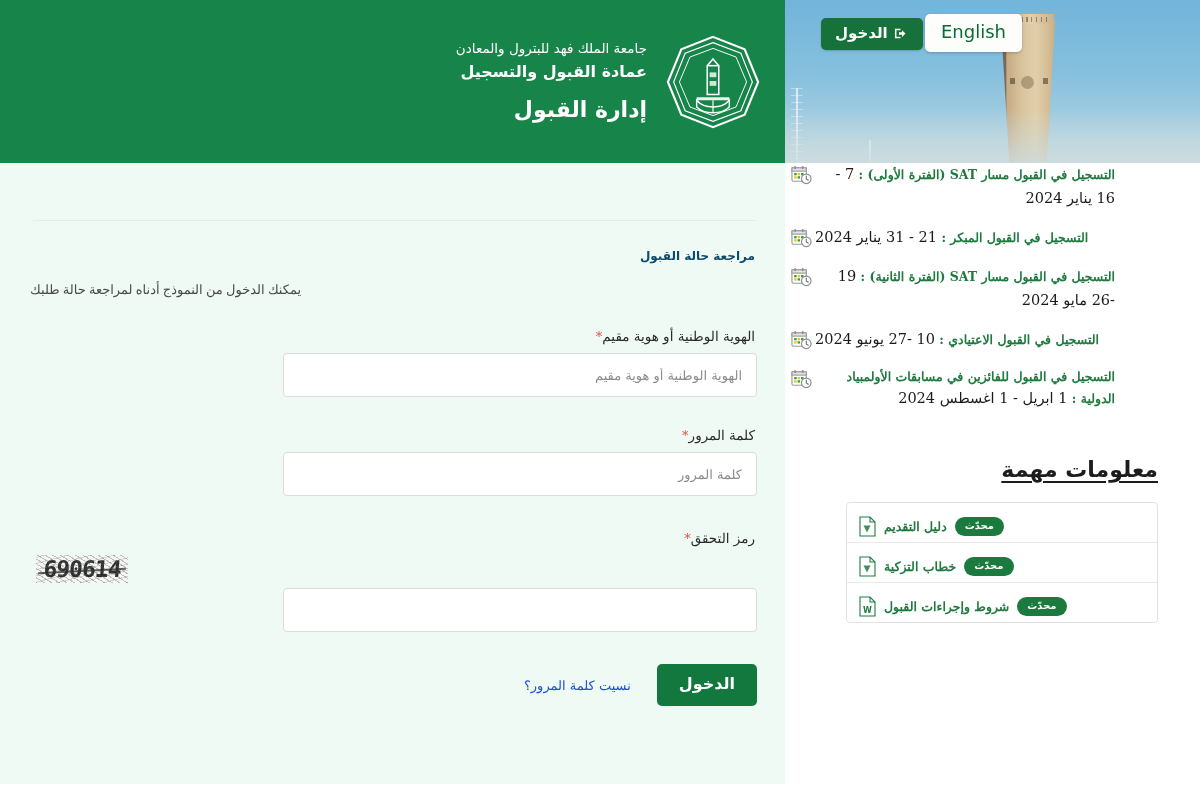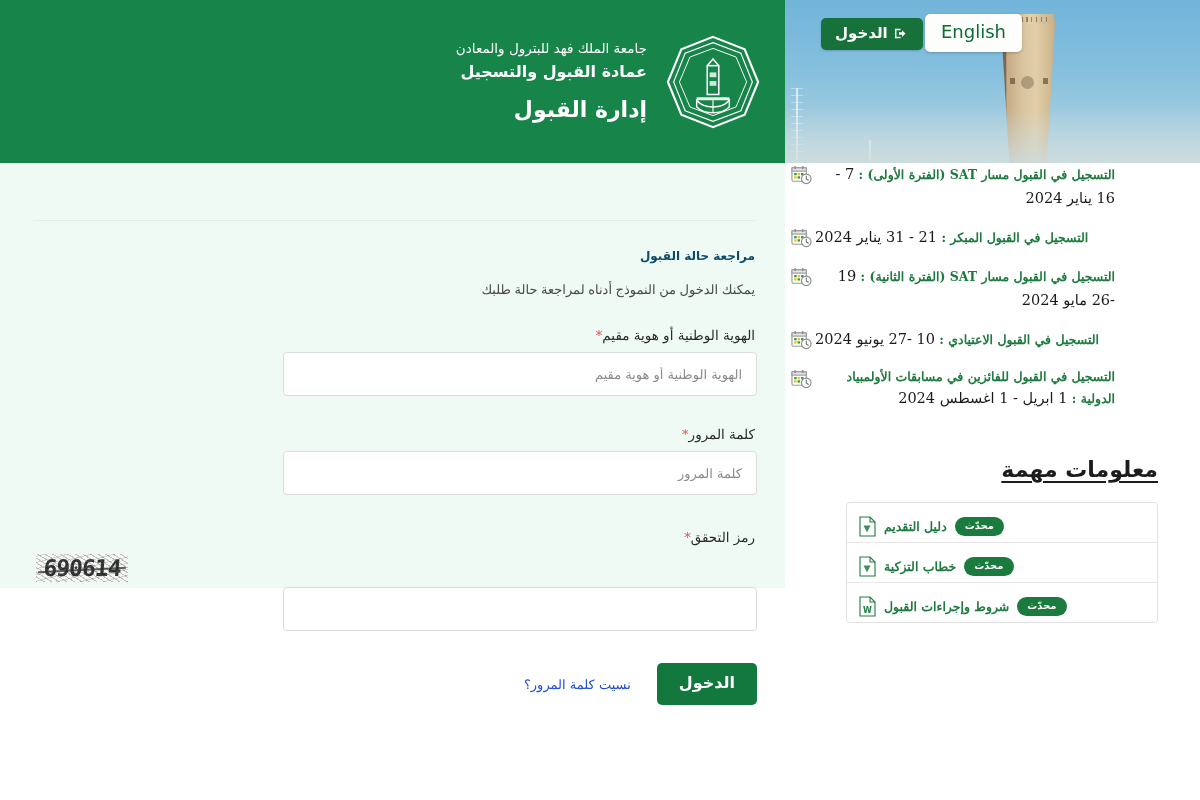--- a/index.html
+++ b/index.html
@@ -244,21 +244,21 @@
     line-height: 1;
     white-space: nowrap;
     font-family: "DejaVu Sans", "Liberation Sans", sans-serif;
   }
 
   
   .right-col {
     position: relative;
     width: 785px;
     flex: 0 0 785px;
-    height: 588px;
+    height: 784px;
     background: #eefaf3;
   }
 
   .topbar {
     position: relative;
     width: 785px;
     height: 163px;
     background: #17854a;
     display: flex;
     flex-direction: row;
@@ -305,24 +305,24 @@
   }
   .form-title {
     font-size: 12px;
     font-weight: bold;
     color: #0c4a6e;
     text-align: right;
     margin-top: 28px;
     padding-right: 2px;
   }
   .form-desc {
-    font-family: Liberation Sans, sans-serif;
+    font-family: Liberation Serif, serif;
     font-size: 13px;
     color: #4a4a4a;
-    text-align: right;
+    text-align: left;
     margin-top: 19px;
     padding-right: 2px;
   }
 
   .field { margin-top: 30px; text-align: right; }
   .field-label {
     font-family: "DejaVu Serif", "Liberation Serif", serif;
     font-size: 13.5px;
     color: #2a2a2a;
     margin-bottom: 9px;

